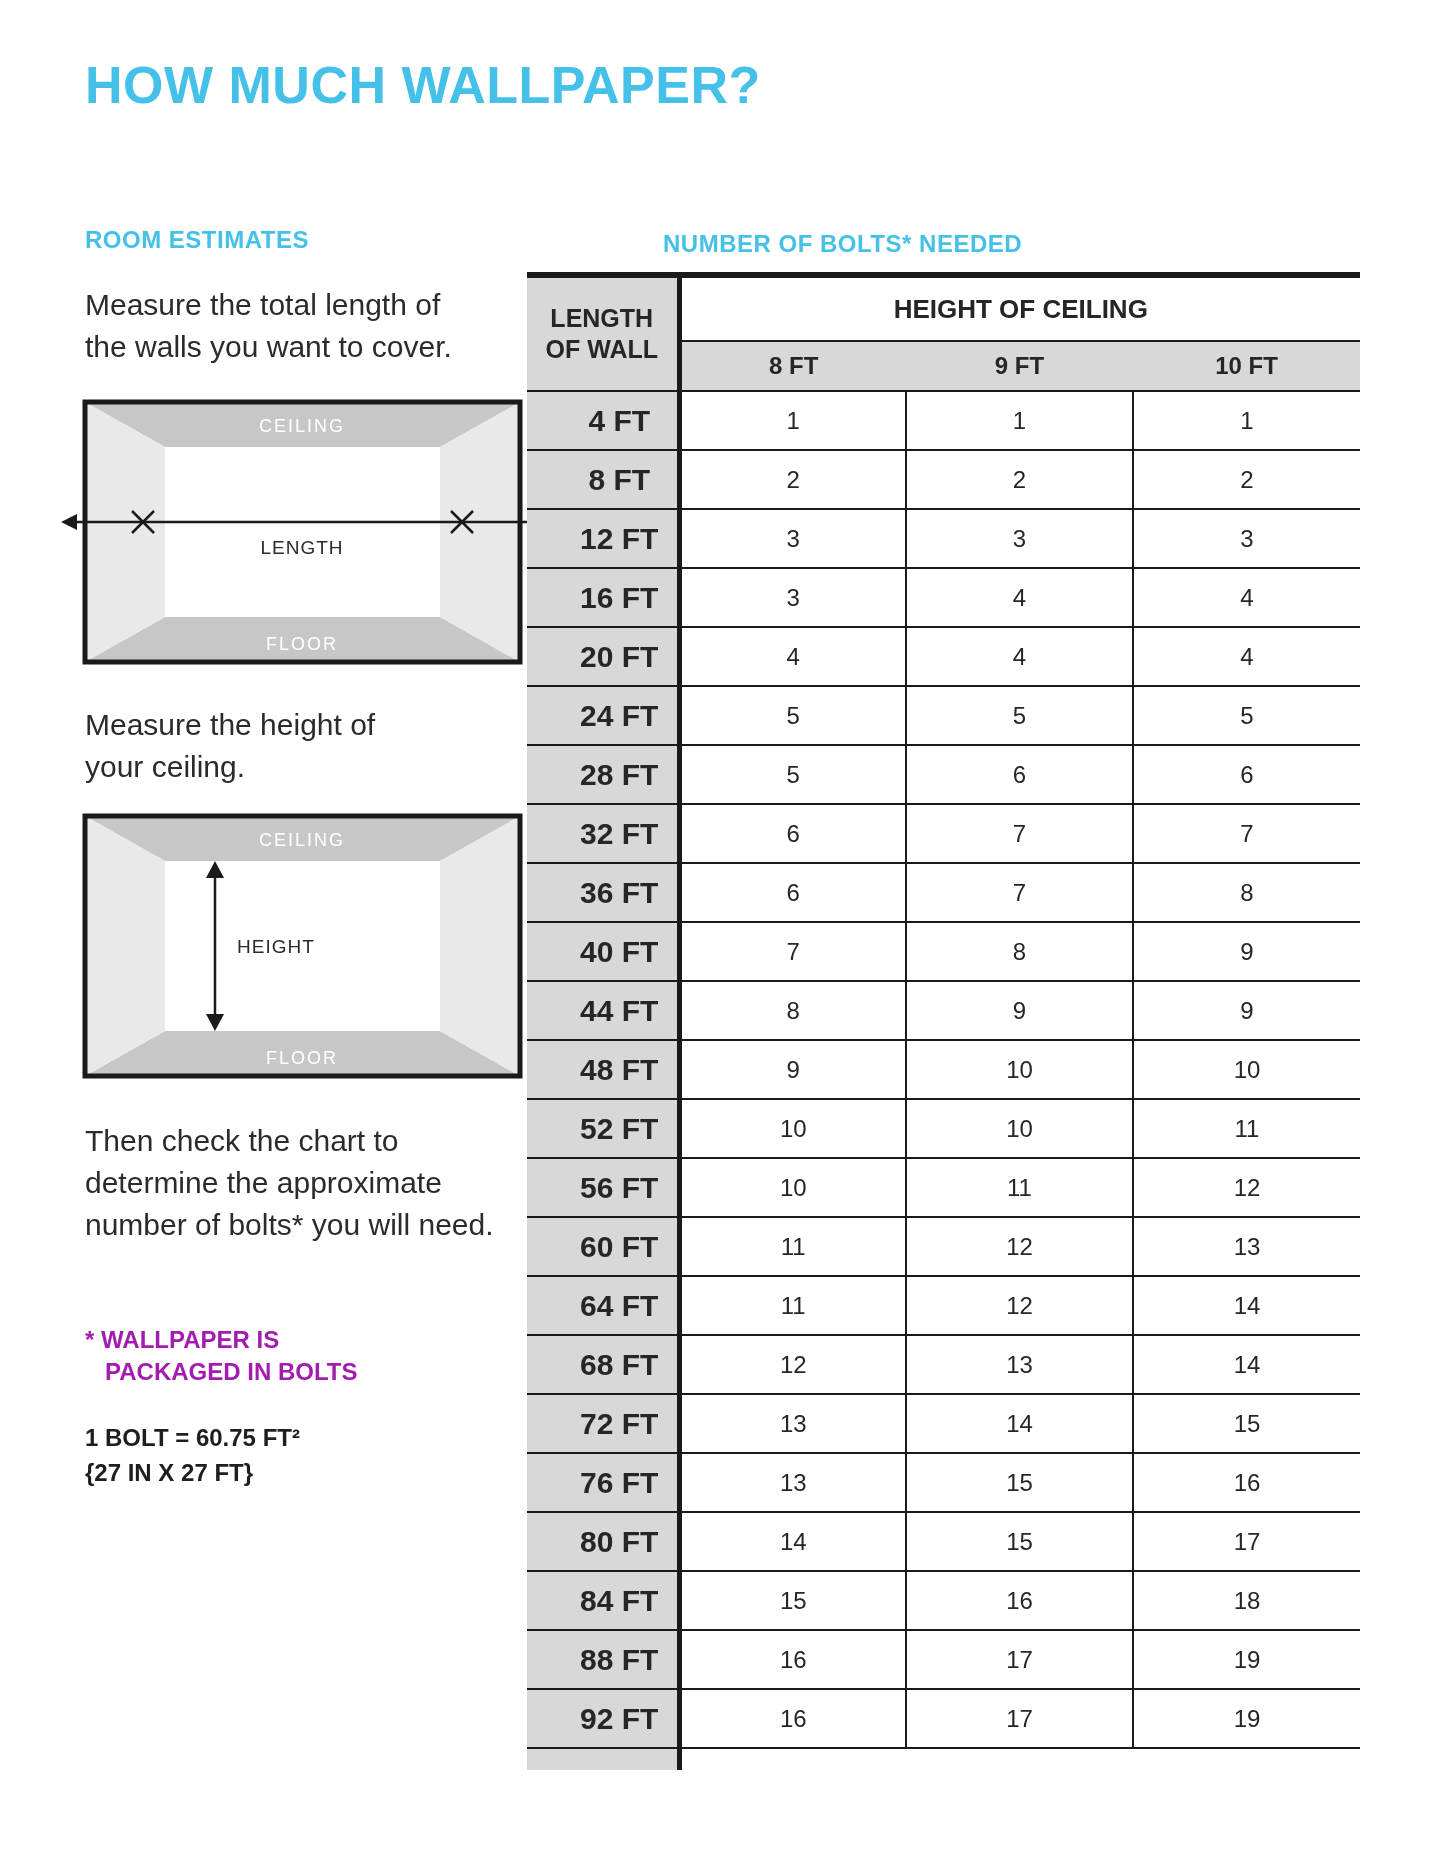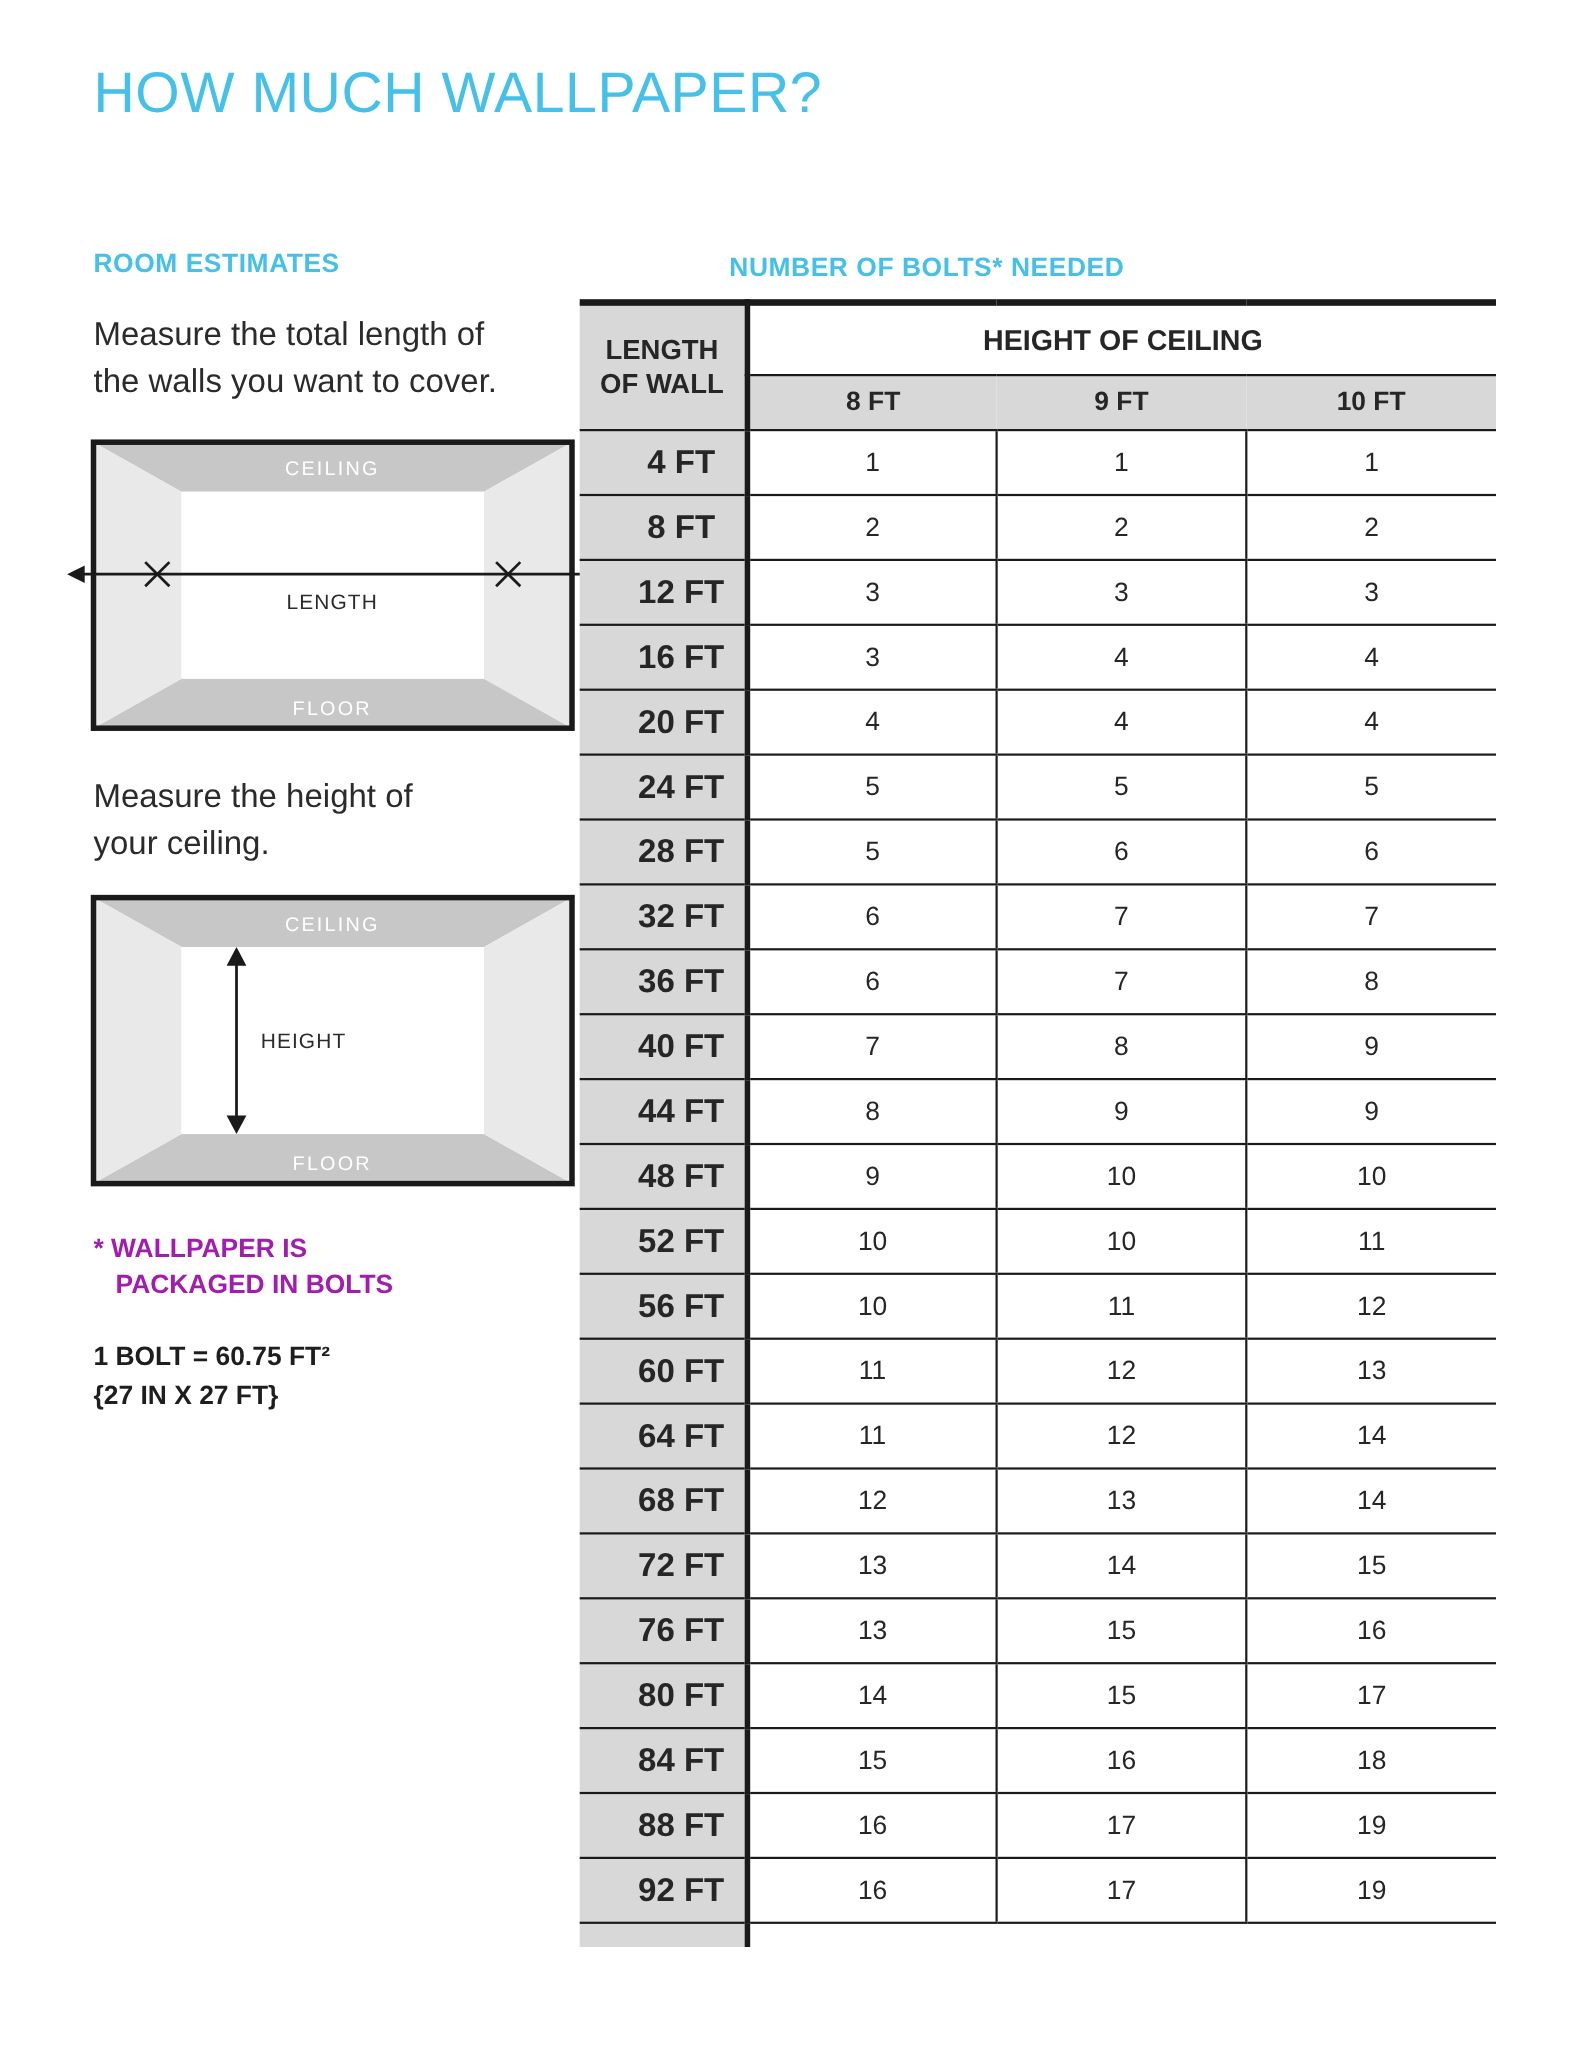--- a/index.html
+++ b/index.html
@@ -19,21 +19,21 @@
     width: 1445px;
     height: 1870px;
     background: #ffffff;
     overflow: hidden;
   }
   .page-title {
     position: absolute;
     left: 85px;
     top: 55px;
     font-size: 52px;
-    font-weight: normal;
+    font-weight: bold;
     color: var(--accent);
     letter-spacing: 0.5px;
   }
   .left-col {
     position: absolute;
     left: 85px;
     top: 226px;
     width: 440px;
   }
   .section-heading {
@@ -200,20 +200,23 @@
       <text class="band-label" x="217" y="30">CEILING</text>
       <text class="band-label" x="217" y="248">FLOOR</text>
       <g stroke="#1a1a1a" stroke-width="2.5">
         <line x1="130" y1="56" x2="130" y2="204"></line>
       </g>
       <polygon points="130,45 121,62 139,62" fill="#1a1a1a"></polygon>
       <polygon points="130,215 121,198 139,198" fill="#1a1a1a"></polygon>
       <text class="dim-label" x="152" y="137" style="text-anchor:start">HEIGHT</text>
     </svg>
 
+    <p class="step-text step-3">Then check the chart to
+determine the approximate
+number of bolts* you will need.</p>
 
     <p class="footnote">* WALLPAPER IS
    PACKAGED IN BOLTS</p>
 
     <p class="bolt-info">1 BOLT = 60.75 FT²
 {27 IN X 27 FT}</p>
   </div>
 
   <div class="right-col">
     <h2 class="section-heading">NUMBER OF BOLTS* NEEDED</h2>

